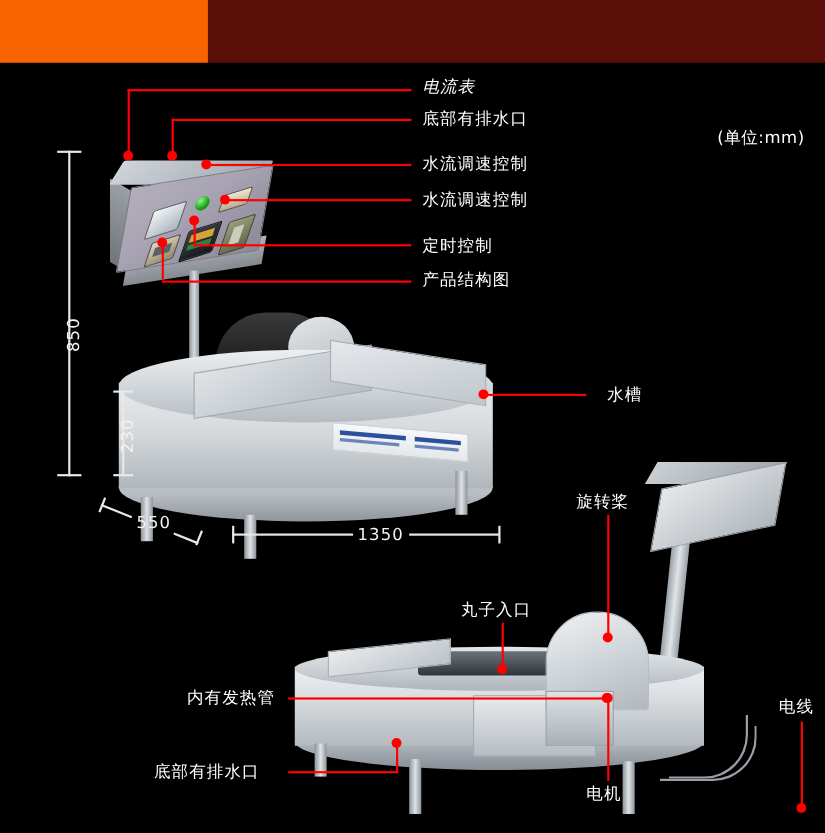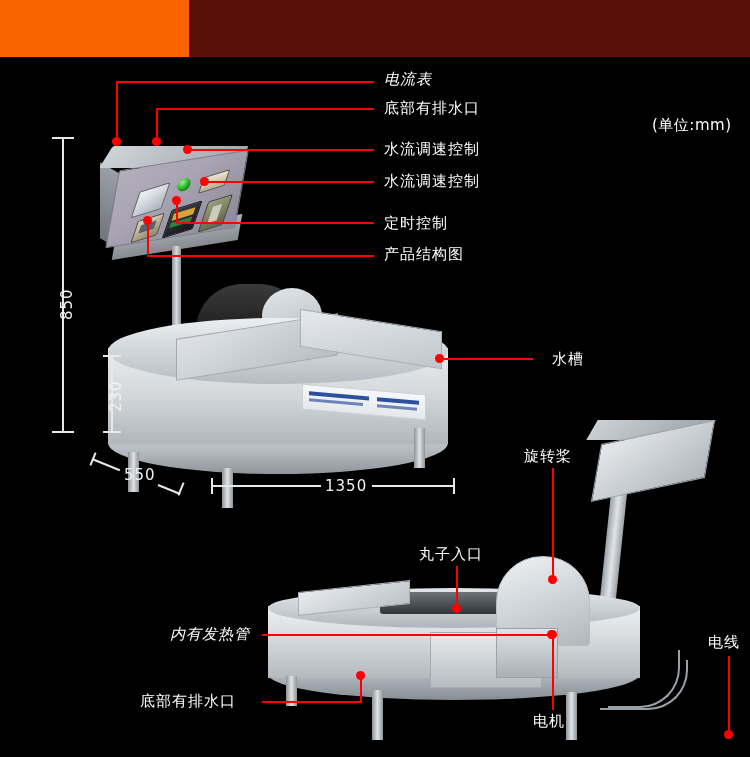--- a/index.html
+++ b/index.html
@@ -247,21 +247,21 @@
   <div class="dot" style="left:435px;top:354px;"></div>
   <div class="ln-h" style="left:439px;top:358px;width:94px;"></div>
   <div class="lbl" style="left:540px;top:350px;margin-left:12px;">水槽</div>
 
   <div class="dot" style="left:452px;top:604px;"></div>
   <div class="ln-v" style="left:456px;top:566px;height:42px;"></div>
   <div class="lbl" style="left:419px;top:545px;">丸子入口</div>
 
   <div class="dot" style="left:547px;top:630px;"></div>
   <div class="ln-h" style="left:262px;top:634px;width:289px;"></div>
-  <div class="lbl" style="left:170px;top:625px;font-style:italic;">内有发热管</div>
+  <div class="lbl" style="left:170px;top:625px;">内有发热管</div>
 
   <div class="dot" style="left:356px;top:671px;"></div>
   <div class="ln-v" style="left:360px;top:675px;height:28px;"></div>
   <div class="ln-h" style="left:262px;top:701px;width:100px;"></div>
   <div class="lbl" style="left:140px;top:692px;">底部有排水口</div>
 
   <div class="dot" style="left:548px;top:575px;"></div>
   <div class="ln-v" style="left:552px;top:468px;height:110px;"></div>
   <div class="lbl" style="left:524px;top:447px;">旋转桨</div>
 

